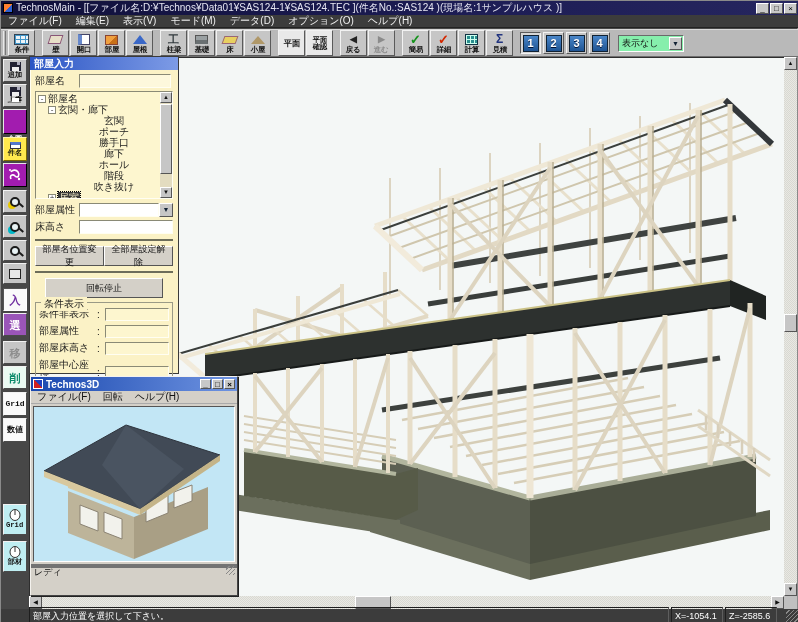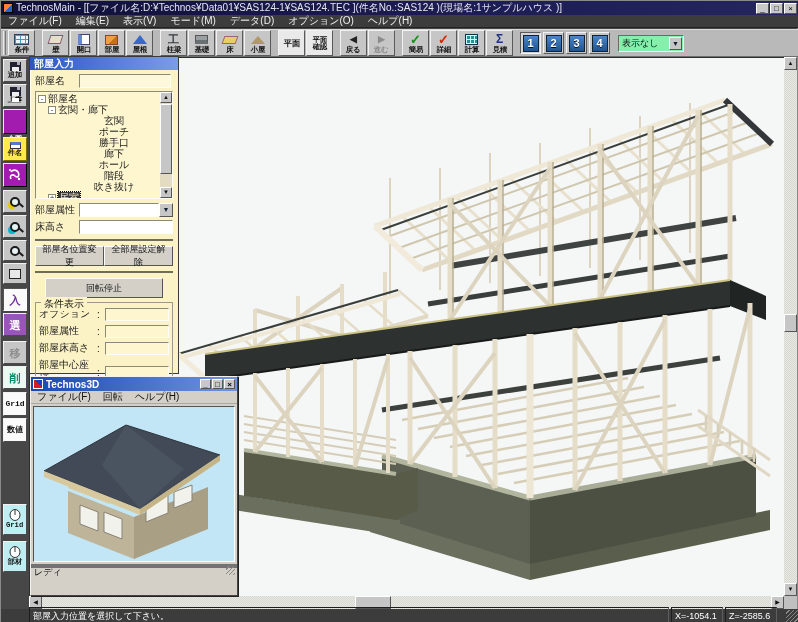--- a/index.html
+++ b/index.html
@@ -651,21 +651,21 @@
       <div class="sep"></div>
       <div class="btnrow">
         <button class="dbtn">部屋名位置変更</button>
         <button class="dbtn">全部屋設定解除</button>
       </div>
       <div class="sep"></div>
       <button class="dbtn wide">回転停止</button>
       <div class="grpbox">
         <span class="gtitle">条件表示</span>
         <div class="grow">
-          <span class="gl">オプション</span>
+          <span class="gl">条件非表示</span>
           <span class="gc">:</span>
           <input class="gin" readonly="" value="" style="">
         </div>
         <div class="grow">
           <span class="gl">部屋属性</span>
           <span class="gc">:</span>
           <input class="gin" readonly="" value="" style="">
         </div>
         <div class="grow">
           <span class="gl">部屋床高さ</span>

